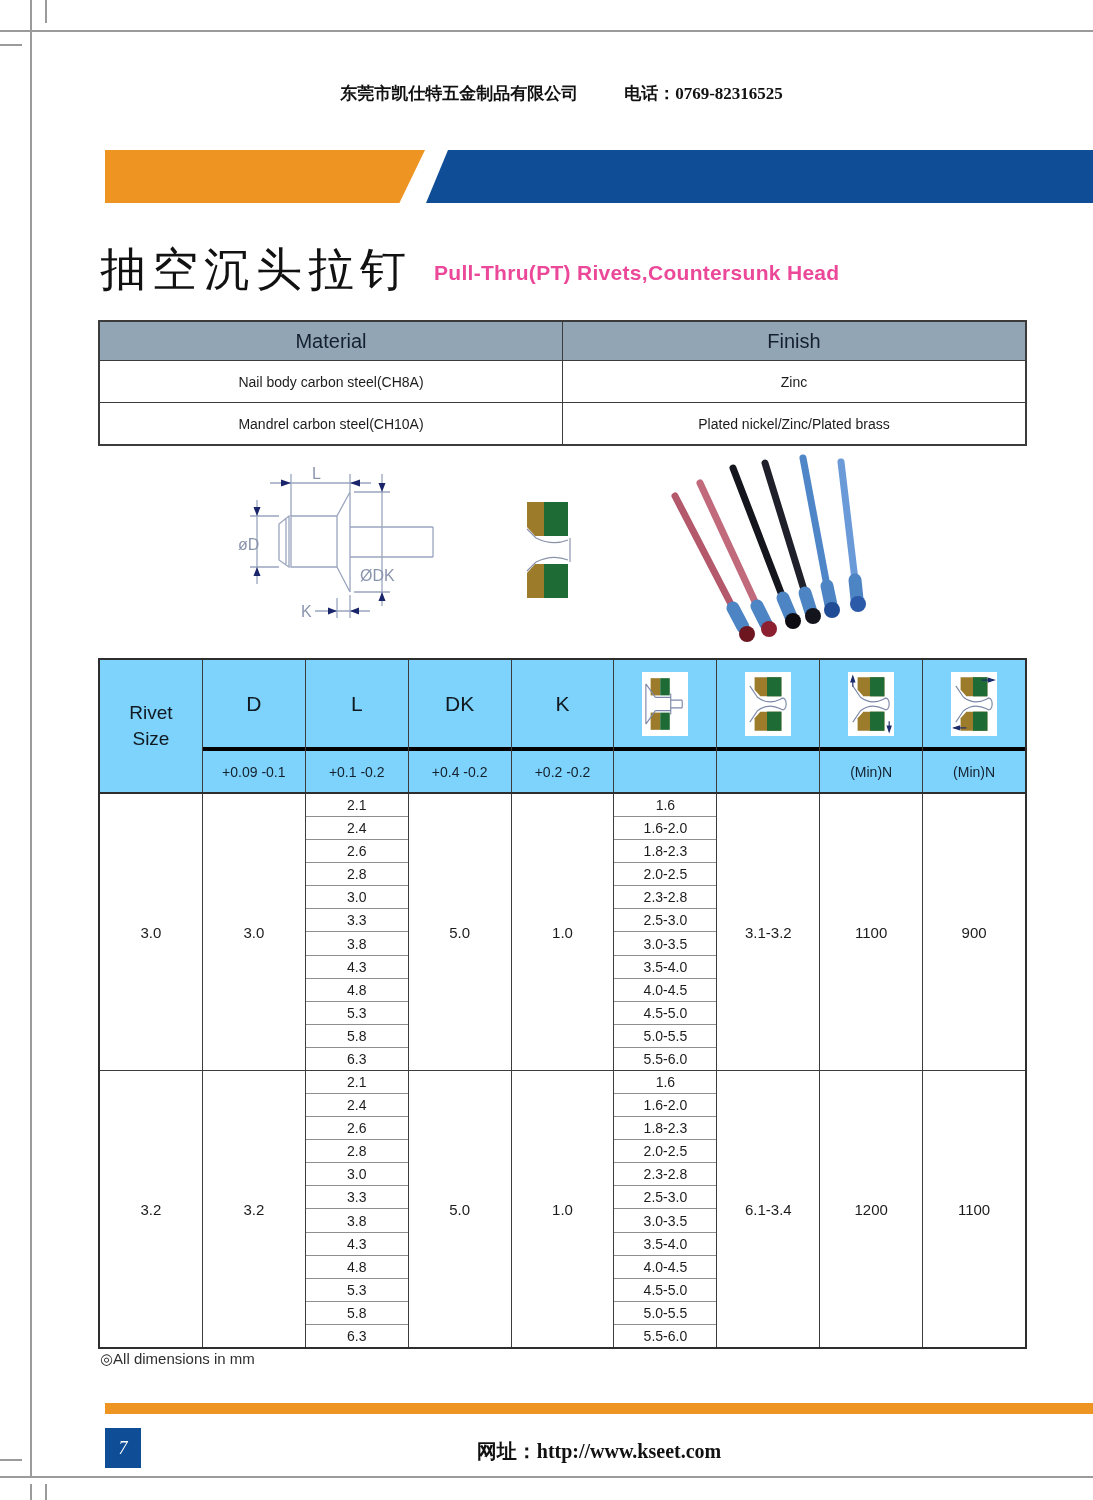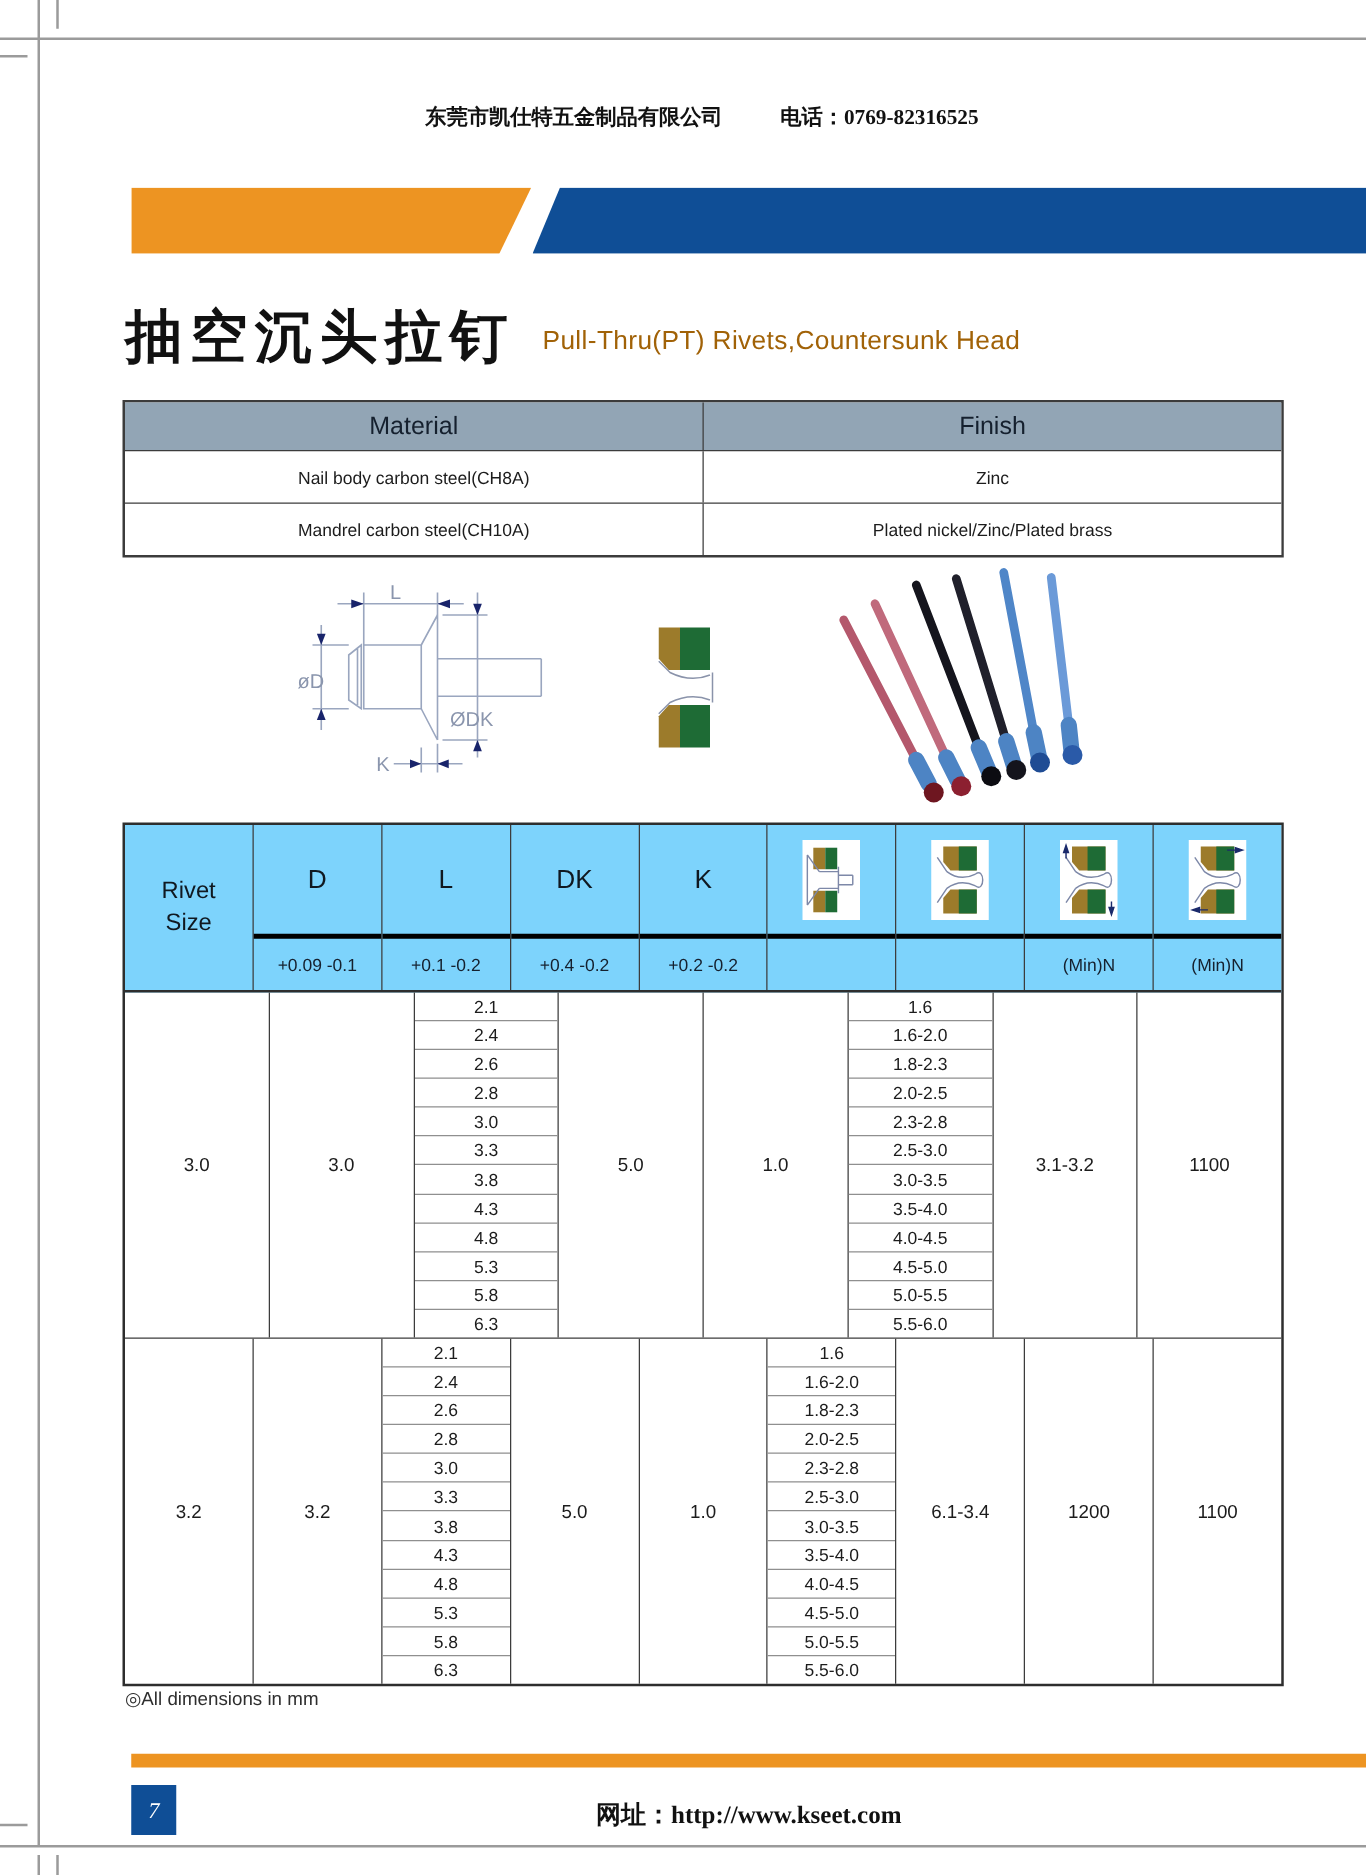--- a/index.html
+++ b/index.html
@@ -15,22 +15,22 @@
                  font-family:"Liberation Serif", serif; font-weight:bold; font-size:17px; color:#111; }
 
   
   .banner-orange { position:absolute; left:105px; top:150px; width:320px; height:53px;
                    clip-path:polygon(0 0,100% 0,92% 100%,0 100%); }
   .banner-blue   { position:absolute; left:426px; top:150px; width:667px; height:53px;
                    clip-path:polygon(3.3% 0,100% 0,100% 100%,0 100%); }
 
   
   .title-row { position:absolute; left:100px; top:246px; display:flex; align-items:flex-end; gap:22px; }
-  .title-zh  { font-size:46px; font-weight:bold; color:#111; letter-spacing:6px; line-height:1; }
-  .title-en  { font-size:21px; font-weight:normal; color:#a16207; padding-bottom:7px; letter-spacing:0.3px; }
+  .title-zh  { font-size:46px; font-weight:normal; color:#111; letter-spacing:6px; line-height:1; }
+  .title-en  { font-size:21px; font-weight:bold; color:#ec4899; padding-bottom:7px; letter-spacing:0.3px; }
 
   
   .mat-table { position:absolute; left:98px; top:320px; width:925px; border:2px solid #3c3c3c; background:#fff; }
   .mat-header { display:flex; height:38px; background:#92a5b5; }
   .mat-header .cell { font-size:20px; color:#15202e; }
   .mat-row { display:flex; height:41px; border-top:1px solid #3c3c3c; background:#fff; }
   .mat-row .cell { font-size:14px; color:#1c1c1c; }
   .mat-table .cell { flex:1; display:flex; align-items:center; justify-content:center; }
   .mat-table .cell:first-child { border-right:1px solid #3c3c3c; }
 
@@ -312,20 +312,21 @@
           <div class="subcell">2.5-3.0</div>
           <div class="subcell">3.0-3.5</div>
           <div class="subcell">3.5-4.0</div>
           <div class="subcell">4.0-4.5</div>
           <div class="subcell">4.5-5.0</div>
           <div class="subcell">5.0-5.5</div>
           <div class="subcell">5.5-6.0</div>
         </div>
       <div class="mcell">3.1-3.2</div>
       <div class="mcell">1100</div>
+      <div class="mcell">900</div>
     </div>
 
     <div class="block">
       <div class="mcell">3.2</div>
       <div class="mcell">3.2</div>
       <div class="subcol">
           <div class="subcell">2.1</div>
           <div class="subcell">2.4</div>
           <div class="subcell">2.6</div>
           <div class="subcell">2.8</div>

